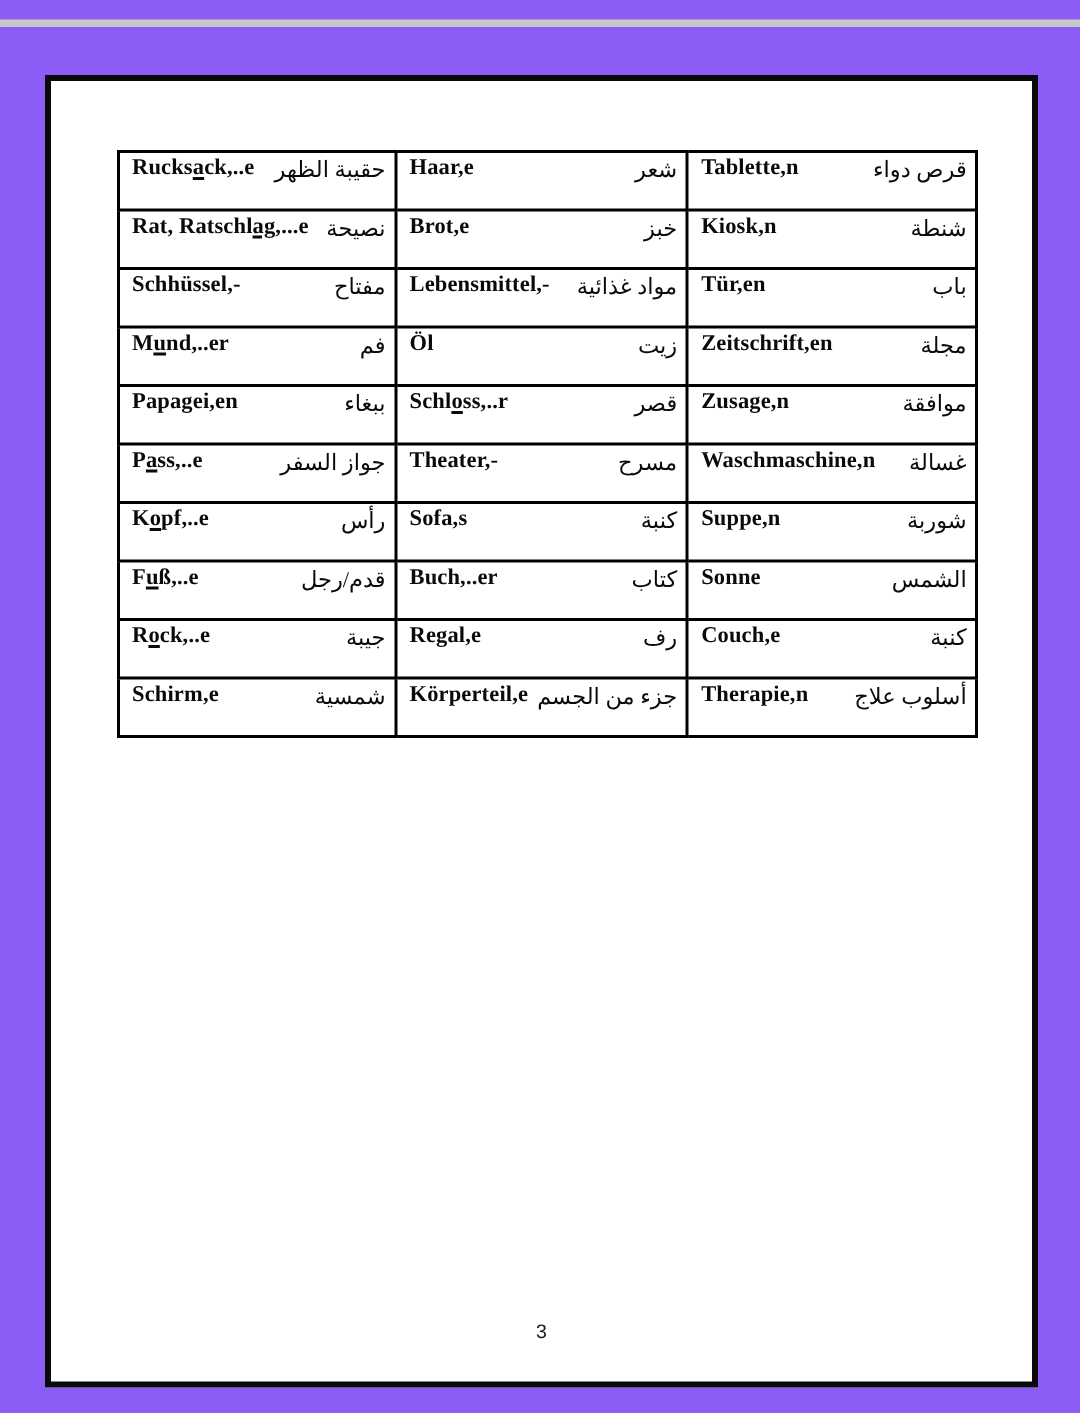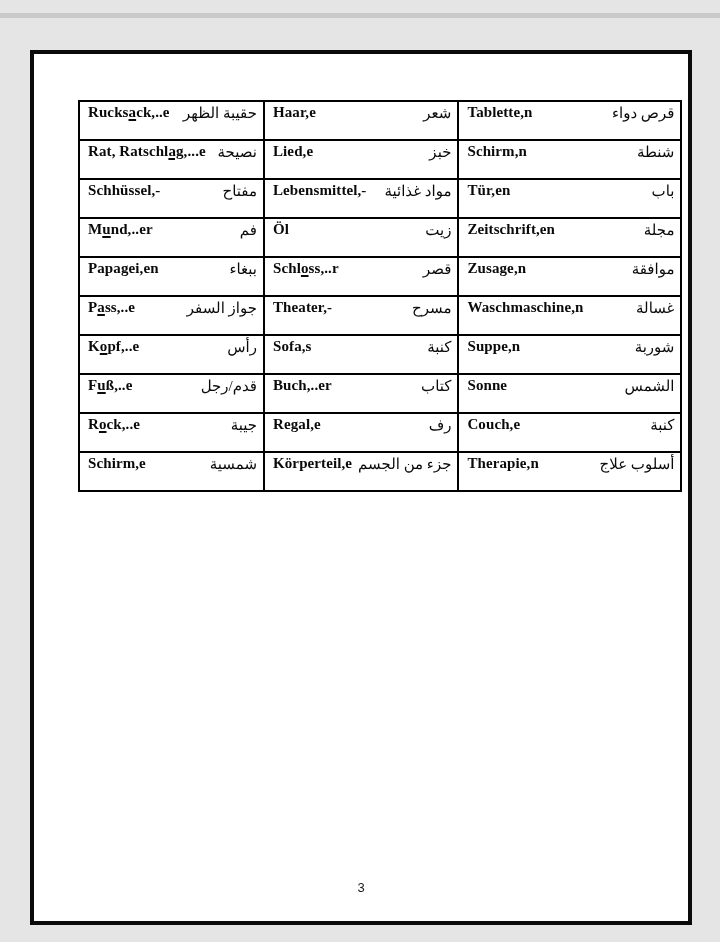--- a/index.html
+++ b/index.html
@@ -2,21 +2,21 @@
 <html lang="de"><head>
 <meta charset="utf-8">
 <style>
   html, body { margin: 0; padding: 0; }
   body {
     width: 720px; height: 942px;
     background: #ffffff;
     font-family: "Liberation Serif", serif;
     overflow: hidden;
   }
-  .canvas { position: relative; width: 720px; height: 942px; background: #e5e5e5; }
+  .canvas { position: relative; width: 720px; height: 942px; background: #8b5cf6; }
 
   .top-line {
     position: absolute; left: 0; top: 13px;
     width: 720px; height: 5px;
     background: #c9c9c9;
   }
 
   .page-border {
     position: absolute; left: 30px; top: 50px;
     width: 662px; height: 875px;
@@ -33,21 +33,21 @@
   table.vocab td {
     box-sizing: border-box;
     border: 2px solid #000000;
     height: 39px;
     vertical-align: top;
     padding: 2px 6px 0 8px;
     background: #ffffff;
   }
   td.c1 { width: 185px; }
   td.c2 { width: 189px; text-align: center; }
-  td.c3 { width: 223px; }
+  td.c3 { width: 193px; }
 
   .cell-inner {
     display: flex;
     justify-content: space-between;
     align-items: flex-start;
     gap: 6px;
   }
   .de {
     font-weight: bold;
     font-size: 15px;
@@ -107,27 +107,27 @@
           </tr>
           <tr>
             <td class="c1">
               <div class="cell-inner">
                 <span class="de">Rat, Ratschl<u>ag</u>,...e</span>
                 <span class="ar" dir="rtl">نصيحة</span>
               </div>
             </td>
             <td class="c2">
               <div class="cell-inner">
-                <span class="de">Lied,e</span>
+                <span class="de">Brot,e</span>
                 <span class="ar" dir="rtl">خبز</span>
               </div>
             </td>
             <td class="c3">
               <div class="cell-inner">
-                <span class="de">Schirm,n</span>
+                <span class="de">Kiosk,n</span>
                 <span class="ar" dir="rtl">شنطة</span>
               </div>
             </td>
           </tr>
           <tr>
             <td class="c1">
               <div class="cell-inner">
                 <span class="de">Schhüssel,-</span>
                 <span class="ar" dir="rtl">مفتاح</span>
               </div>

